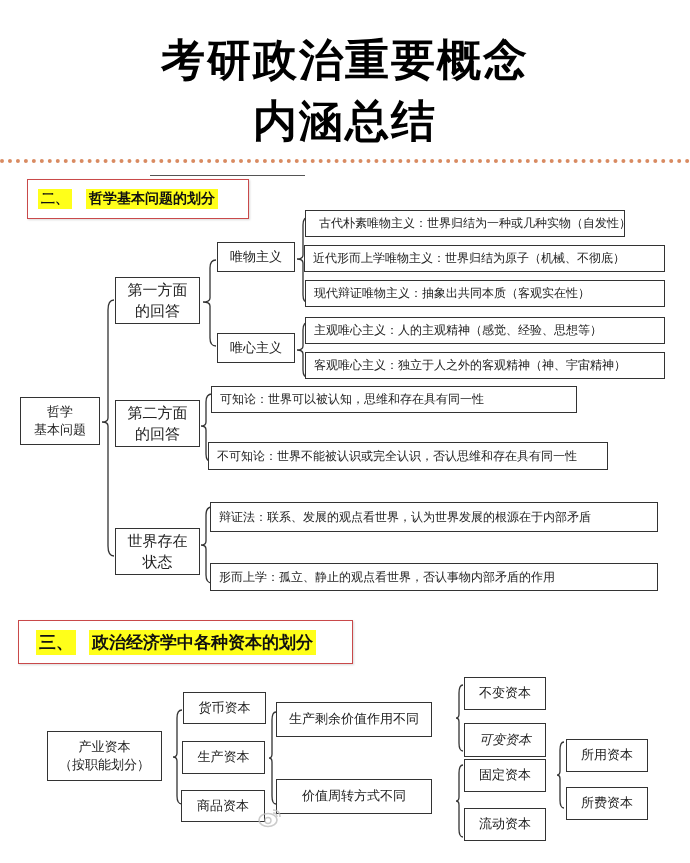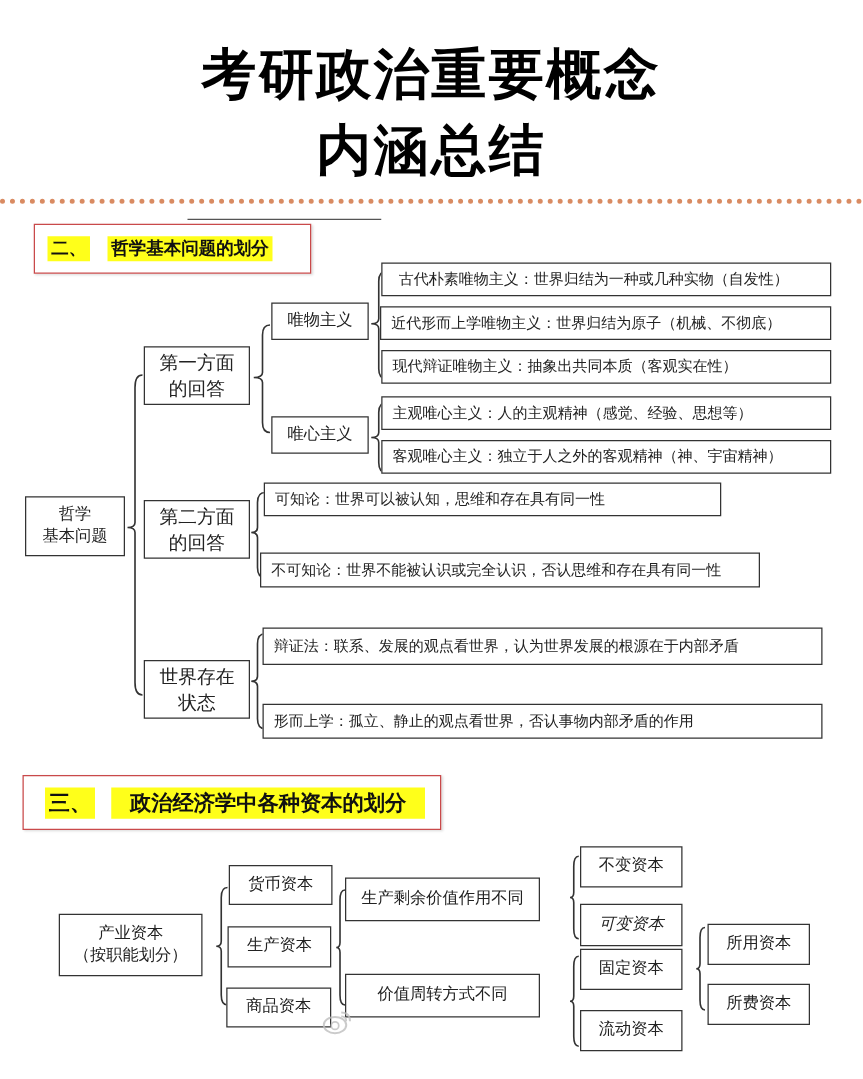--- a/index.html
+++ b/index.html
@@ -70,21 +70,21 @@
     </svg>
 </div>
 <div class="box c" style="left:217px; top:242px; width:78px; height:30px; font-size:13px;">唯物主义</div>
 <div class="box c" style="left:217px; top:333px; width:78px; height:30px; font-size:13px;">唯心主义</div>
 
 <div class="brace" style="left:295px; top:215px;">
   <svg width="16" height="90">
       <path d="M14,2 Q8,2 8,10 L8,40 Q8,44 2,44 Q8,44 8,48 L8,80 Q8,88 14,88" fill="none" stroke="#333" stroke-width="1.3"></path>
     </svg>
 </div>
-<div class="box" style="left:305px; top:210px; width:360px; height:27px; font-size:12px;padding-left:13px;">古代朴素唯物主义：世界归结为一种或几种实物（自发性）</div>
+<div class="box" style="left:305px; top:210px; width:320px; height:27px; font-size:12px;padding-left:13px;">古代朴素唯物主义：世界归结为一种或几种实物（自发性）</div>
 <div class="box" style="left:304px; top:245px; width:361px; height:27px; font-size:12px;">近代形而上学唯物主义：世界归结为原子（机械、不彻底）</div>
 <div class="box" style="left:305px; top:280px; width:360px; height:27px; font-size:12px;">现代辩证唯物主义：抽象出共同本质（客观实在性）</div>
 
 <div class="brace" style="left:295px; top:320px;">
   <svg width="16" height="60">
       <path d="M14,2 Q8,2 8,10 L8,26 Q8,30 2,30 Q8,30 8,34 L8,50 Q8,58 14,58" fill="none" stroke="#333" stroke-width="1.3"></path>
     </svg>
 </div>
 <div class="box" style="left:305px; top:317px; width:360px; height:27px; font-size:12px;">主观唯心主义：人的主观精神（感觉、经验、思想等）</div>
 <div class="box" style="left:305px; top:352px; width:360px; height:27px; font-size:12px;">客观唯心主义：独立于人之外的客观精神（神、宇宙精神）</div>
@@ -100,21 +100,21 @@
 <div class="brace" style="left:200px; top:505px;">
   <svg width="14" height="80">
       <path d="M12,2 Q6,2 6,10 L6,36 Q6,40 1,40 Q6,40 6,44 L6,70 Q6,78 12,78" fill="none" stroke="#333" stroke-width="1.3"></path>
     </svg>
 </div>
 <div class="box" style="left:210px; top:502px; width:448px; height:30px; font-size:12px;">辩证法：联系、发展的观点看世界，认为世界发展的根源在于内部矛盾</div>
 <div class="box" style="left:210px; top:563px; width:448px; height:28px; font-size:12px;">形而上学：孤立、静止的观点看世界，否认事物内部矛盾的作用</div>
 
 <div class="sec-head" style="left:18px; top:620px; width:333px; height:42px;">
   <span class="hl" style="left:17px; top:9px; font-size:17px; padding:1px 3px;">三、</span>
-  <span class="hl" style="left:70px; top:9px; font-size:17px; padding:1px 15px;">政治经济学中各种资本的划分</span>
+  <span class="hl" style="left:70px; top:9px; font-size:17px; padding:1px 3px;">政治经济学中各种资本的划分</span>
 </div>
 
 <div class="box c" style="left:47px; top:731px; width:115px; height:50px; font-size:13px;">
   <span style="white-space:pre-line;">产业资本
 （按职能划分）</span>
 </div>
 
 <div class="brace" style="left:172px; top:708px;">
   <svg width="12" height="98">
       <path d="M10,2 Q5,2 5,10 L5,45 Q5,49 1,49 Q5,49 5,53 L5,88 Q5,96 10,96" fill="none" stroke="#333" stroke-width="1.3"></path>

